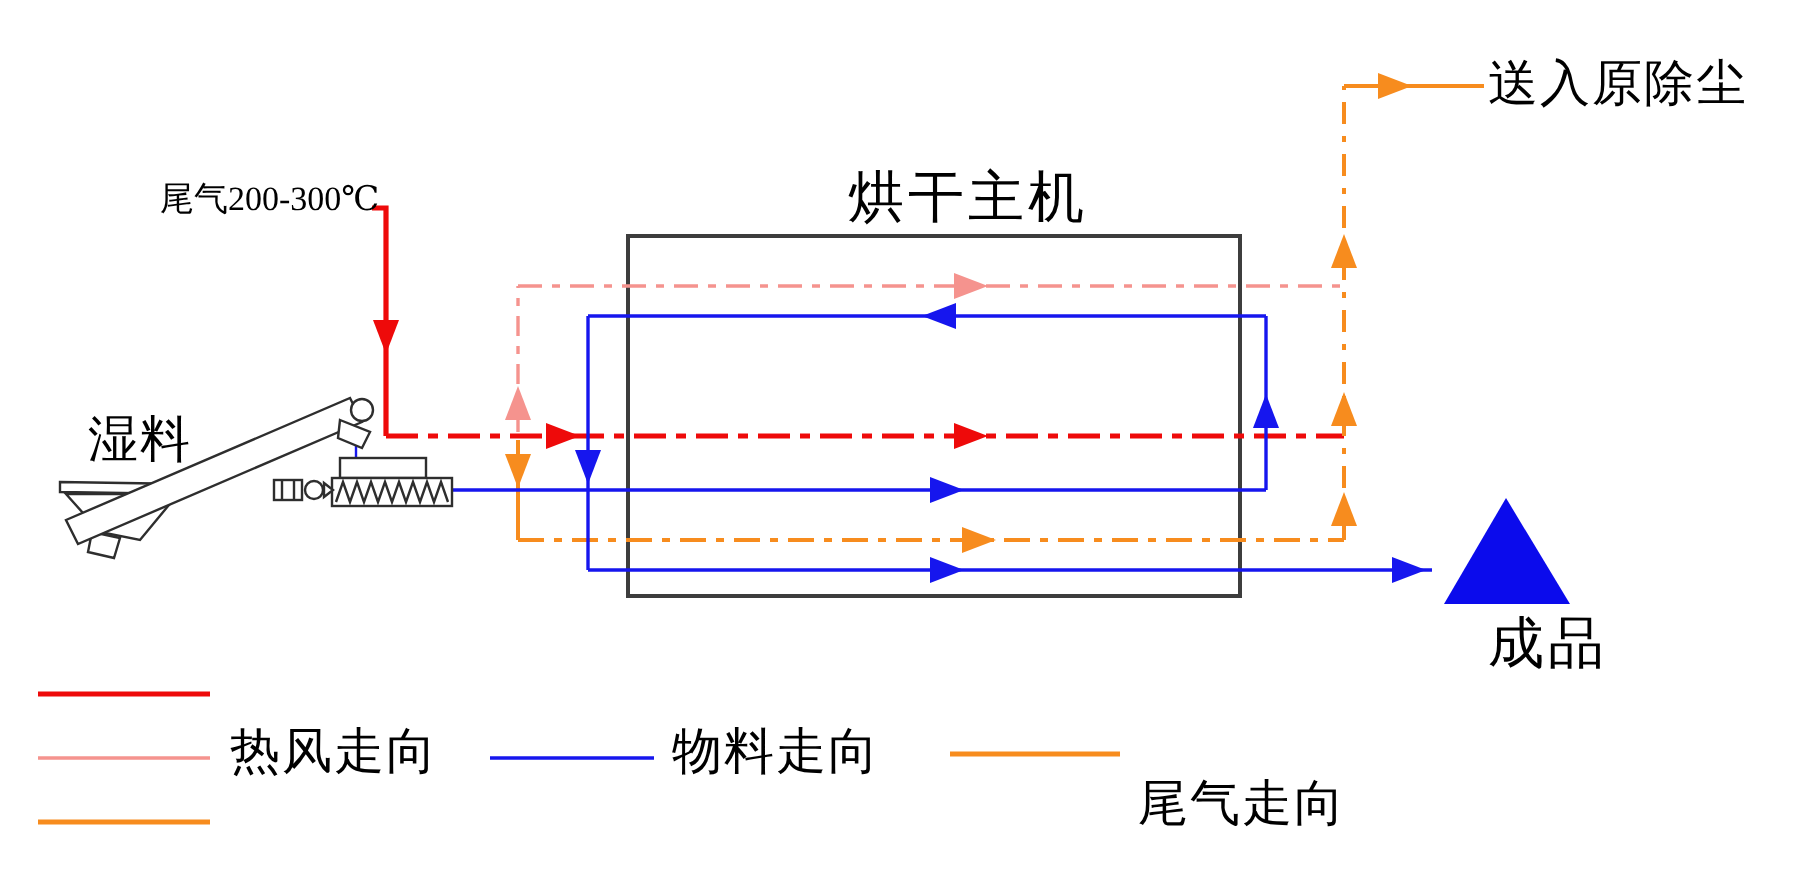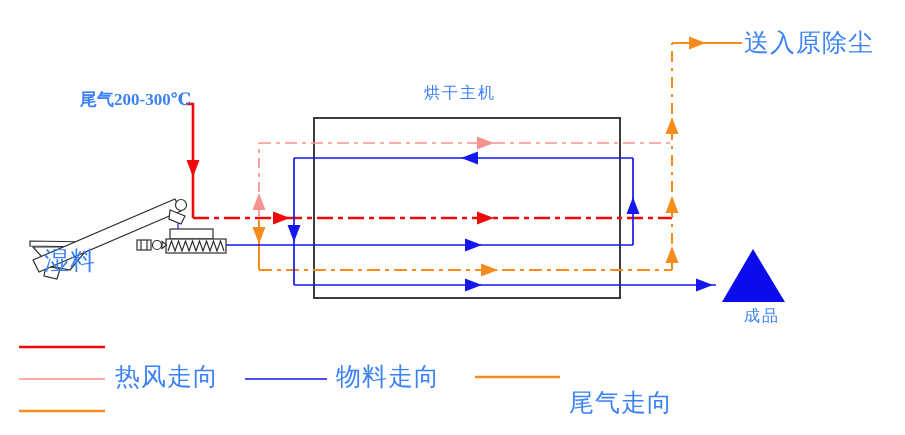--- a/index.html
+++ b/index.html
@@ -5,24 +5,24 @@
   html,body{margin:0;padding:0;background:#ffffff;}
   .canvas{
     position:relative;
     width:905px;height:435px;
     background:#ffffff;
     font-family:"Liberation Serif","DejaVu Serif",serif;
     color:#1a1a1a;
     overflow:hidden;
   }
   .canvas svg{position:absolute;left:0;top:0;}
-  .lbl{position:absolute;line-height:1.05;white-space:nowrap;color:#3b82f6;}
+  .lbl{position:absolute;line-height:1.05;white-space:nowrap;color:#000000;}
   .lbl-small{font-size:17px;}
   .lbl-big{font-size:25px;letter-spacing:1px;}
-  .lbl-title{font-size:16px;letter-spacing:2px;}
+  .lbl-title{font-size:28px;letter-spacing:2px;}
 </style>
 </head>
 <body>
 
 <div class="canvas">
 
   <svg width="905" height="435" viewBox="0 0 905 435">
 
     <rect x="314" y="118" width="306" height="180" fill="none" stroke="#3d3d3d" stroke-width="2"></rect>
 
@@ -103,27 +103,27 @@
 
     <g>
       <line x1="19" y1="347" x2="105" y2="347" stroke="#ee0a0a" stroke-width="2.6"></line>
       <line x1="19" y1="379" x2="105" y2="379" stroke="#f5938e" stroke-width="1.7"></line>
       <line x1="19" y1="411" x2="105" y2="411" stroke="#f78c1e" stroke-width="2.4"></line>
       <line x1="245" y1="379" x2="327" y2="379" stroke="#1616ee" stroke-width="1.7"></line>
       <line x1="475" y1="377" x2="560" y2="377" stroke="#f78c1e" stroke-width="2.4"></line>
     </g>
   </svg>
 
-  <div class="lbl lbl-small" style="left:80px;top:91px;font-weight:bold;">尾气200-300℃</div>
+  <div class="lbl lbl-small" style="left:80px;top:91px;">尾气200-300℃</div>
 
   <div class="lbl lbl-title" style="left:424px;top:85px;">烘干主机</div>
 
   <div class="lbl lbl-big" style="left:744px;top:30px;">送入原除尘</div>
 
-  <div class="lbl lbl-big" style="left:44px;top:208px;margin-top:40px;">湿料</div>
+  <div class="lbl lbl-big" style="left:44px;top:208px;">湿料</div>
 
   <div class="lbl lbl-title" style="left:728px;top:308px;margin-left:16px;">成品</div>
 
   <div class="lbl lbl-big" style="left:115px;top:364px;">热风走向</div>
 
   <div class="lbl lbl-big" style="left:336px;top:364px;">物料走向</div>
 
   <div class="lbl lbl-big" style="left:569px;top:362px;margin-top:28px;">尾气走向</div>
 
 </div>

